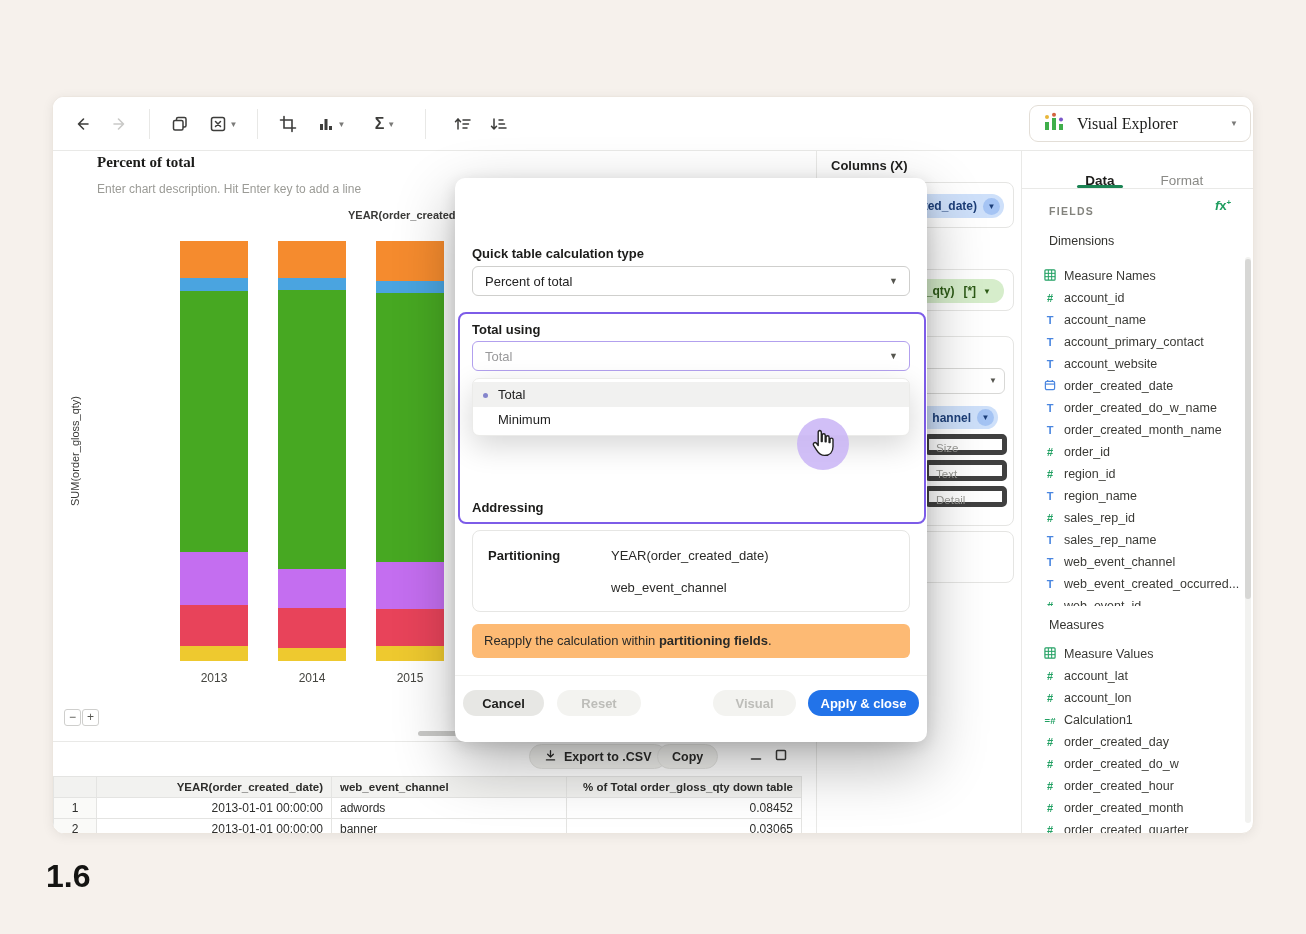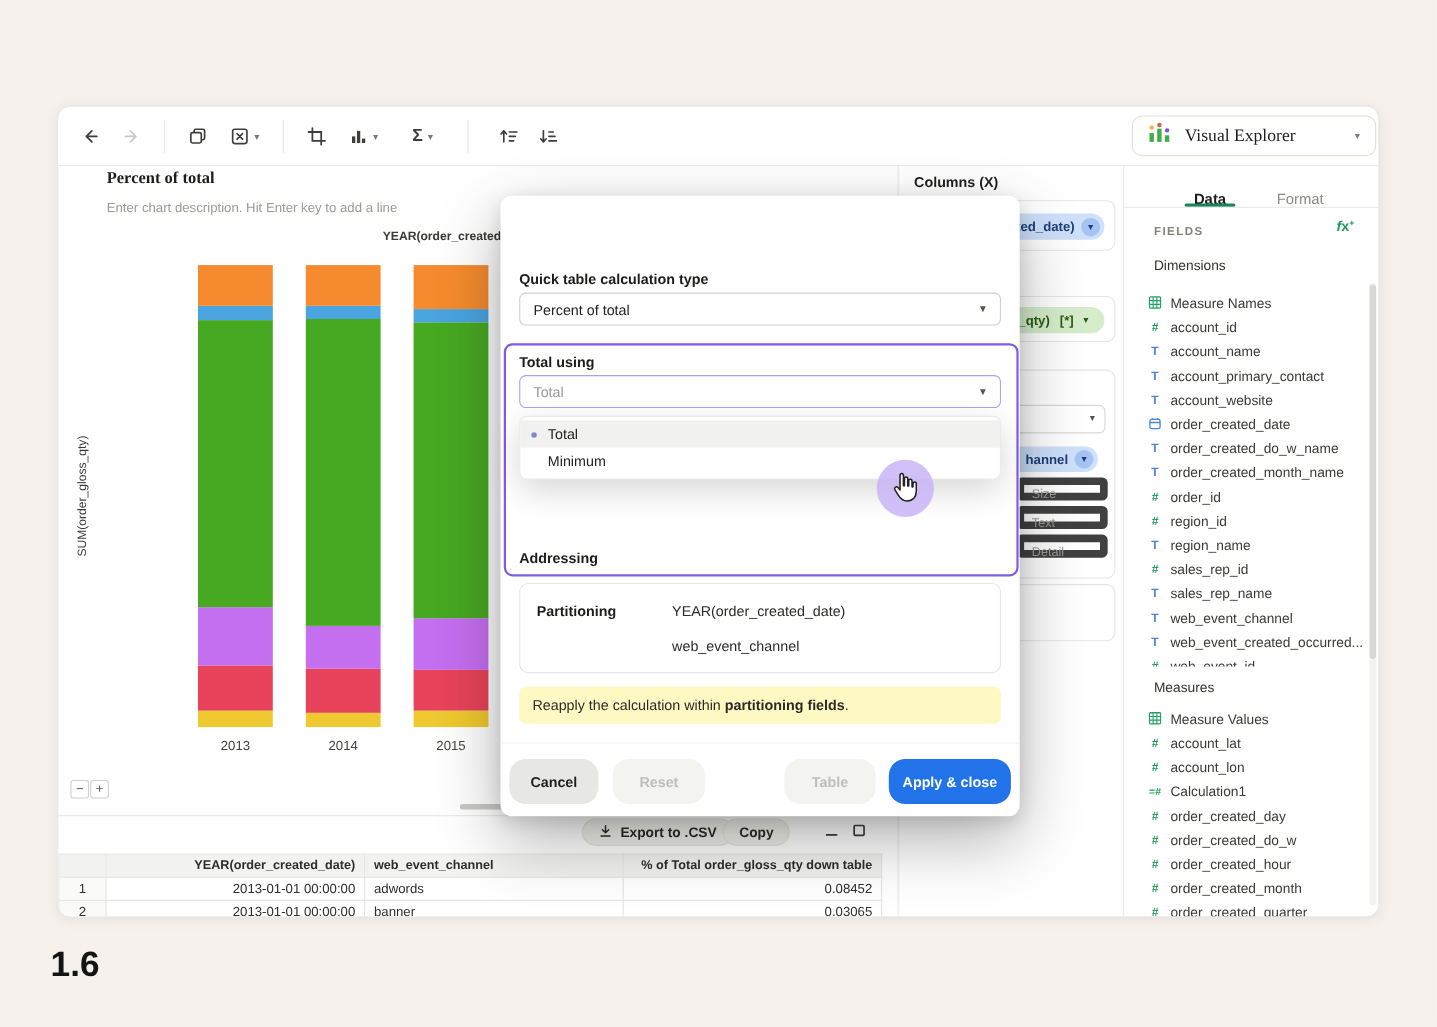--- a/index.html
+++ b/index.html
@@ -39,21 +39,21 @@
   .al-r{text-align:right}.al-l{text-align:left}.al-c{text-align:center}
 
   
   .col-header{position:absolute;left:778px;top:61px;font-size:13px;font-weight:700;color:#1f1f1d}
   .card{position:absolute;background:#fff;border:1px solid #e5e5e3;border-radius:8px;box-sizing:border-box}
   .pill{position:absolute;height:24px;border-radius:12px;display:flex;align-items:center;justify-content:flex-end;font-size:12px;font-weight:700;box-sizing:border-box}
   .pill.blue{background:#cee0fa;color:#1c3e78}
   .pill.green{background:#d6edcb;color:#2c5a16}
   .cchev{width:17px;height:17px;border-radius:50%;background:#a5c4f4;color:#1c3e78;font-size:8px;display:flex;align-items:center;justify-content:center;margin:0 4px 0 6px}
   .gchev{font-size:8px;margin:0 9px 0 7px;color:#2c5a16}
-  .dropzone{position:absolute;height:21px;border:7px solid #404040;border-radius:5px;background:#fff;font-size:11.5px;color:#9b9b97;line-height:19px;padding-left:7px;box-sizing:border-box}
+  .dropzone{position:absolute;height:21px;border:5px solid #404040;border-radius:5px;background:#fff;font-size:11.5px;color:#9b9b97;line-height:19px;padding-left:7px;box-sizing:border-box}
   .mini-select{position:absolute;border:1px solid #d8d8d6;border-radius:6px;background:#fff;box-sizing:border-box}
   .mini-select .mchev{position:absolute;right:7px;top:7px;font-size:8px;color:#55554f}
 
   
   .tab{position:absolute;top:58px;height:33px;display:flex;align-items:flex-end;justify-content:center;font-size:13.5px}
   .tab.active{color:#1d1d1b;font-weight:700}
   .tab.inactive{color:#8a8a86}
   .tab-underline{position:absolute;top:88px;height:3px;background:#1b8454;border-radius:2px}
   .tabs-border{position:absolute;left:968px;top:91px;width:232px;height:1px;background:#e9e9e7}
   .fields-header{position:absolute;left:996px;top:108px;font-size:10.5px;letter-spacing:1.3px;color:#83837d;font-weight:700}
@@ -77,23 +77,23 @@
   .sel-chev{position:absolute;right:11px;font-size:9px;color:#55554f}
   .hl-box{position:absolute;left:3px;top:134px;width:464px;height:208px;border:2.5px solid #7d5ce8;border-radius:8px;z-index:2;pointer-events:none}
   .menu{position:absolute;left:17px;top:200px;width:438px;background:#fff;border:1px solid #ebebe9;border-radius:7px;box-shadow:0 10px 30px rgba(0,0,0,.16);padding:3px 0;z-index:5;box-sizing:border-box}
   .opt{position:relative;height:25px;line-height:25px;padding-left:25px;font-size:13px;color:#222}
   .opt.selected{background:#f1f1f0}
   .opt .dot{position:absolute;left:10px;top:11px;width:5px;height:5px;border-radius:50%;background:#8585cc}
   .addressing{position:absolute;left:17px;top:322px;font-size:13px;font-weight:700;color:#1c1c1a;z-index:1}
   .part-card{position:absolute;left:17px;top:352px;width:438px;height:82px;border:1px solid #e6e6e4;border-radius:8px;box-sizing:border-box}
   .part-label{position:absolute;left:15px;top:17px;font-size:13px;font-weight:700;color:#1c1c1a}
   .part-val{position:absolute;left:138px;font-size:13px;color:#2a2a28}
-  .note{position:absolute;left:17px;top:446px;width:438px;height:34px;background:#fef9c3;border-radius:6px;font-size:13px;color:#2a2a28;line-height:34px;padding-left:12px;box-sizing:border-box}
+  .note{position:absolute;left:17px;top:446px;width:438px;height:34px;background:#fdba74;border-radius:6px;font-size:13px;color:#2a2a28;line-height:34px;padding-left:12px;box-sizing:border-box}
   .footer-line{position:absolute;left:0;top:497px;width:100%;height:1px;background:#f0f0ee}
-  .btn{position:absolute;top:512px;height:41px;border-radius:15px;font-size:13px;font-weight:700;display:flex;align-items:center;justify-content:center;box-sizing:border-box}
+  .btn{position:absolute;top:512px;height:26px;border-radius:15px;font-size:13px;font-weight:700;display:flex;align-items:center;justify-content:center;box-sizing:border-box}
   .btn-cancel{left:8px;width:81px;background:#e7e7e4;color:#1f1f1d}
   .btn-reset{left:102px;width:84px;background:#f3f3f0;color:#bdbdb9}
   .btn-apply{left:258px;width:83px;background:#f3f3f0;color:#bdbdb9}
   .btn-primary{left:353px;width:111px;background:#2273e9;color:#fff}
 
   
   .cursor-halo{position:absolute;left:797px;top:418px;width:52px;height:52px;border-radius:50%;background:#c9b4f6;opacity:.85;z-index:40}
   .cursor-hand{position:absolute;left:810px;top:428px;z-index:41}
   .version{position:absolute;left:46px;top:858px;font-size:32px;font-weight:700;color:#141412}
 </style>
@@ -457,21 +457,21 @@
       <div class="part-val" style="top:49px">web_event_channel</div>
     </div>
 
     <div class="note">
       <span>Reapply the calculation within </span><b>partitioning fields</b><span>.</span>
     </div>
 
     <div class="footer-line"></div>
     <div class="btn btn-cancel">Cancel</div>
     <div class="btn btn-reset">Reset</div>
-    <div class="btn btn-apply">Table</div>
+    <div class="btn btn-apply">Visual</div>
     <div class="btn btn-primary">Apply &amp; close</div>
   </div>
 
   <div class="cursor-halo"></div>
   <div class="cursor-hand">
     <svg width="26" height="30" viewBox="0 0 26 30">
       <path d="M9.5 2.5c1 0 1.8.8 1.8 1.8v9.2h.9V7.2c0-.9.7-1.5 1.5-1.5s1.5.7 1.5 1.5v6.6h.9v-4.6c0-.9.7-1.5 1.5-1.5s1.5.7 1.5 1.5v5.4h.9v-3c0-.9.7-1.5 1.5-1.5s1.5.7 1.5 1.5v6.9c0 5.3-3.2 8.9-8.4 8.9-4 0-5.8-1.8-8-5.3l-3-4.8c-.5-.8-.3-1.9.5-2.4.8-.5 1.8-.3 2.4.4l1.7 2.2V4.3c0-1 .8-1.8 1.8-1.8z" fill="#ffffff" stroke="#222" stroke-width="1.4" stroke-linejoin="round"></path>
     </svg>
   </div>
 

